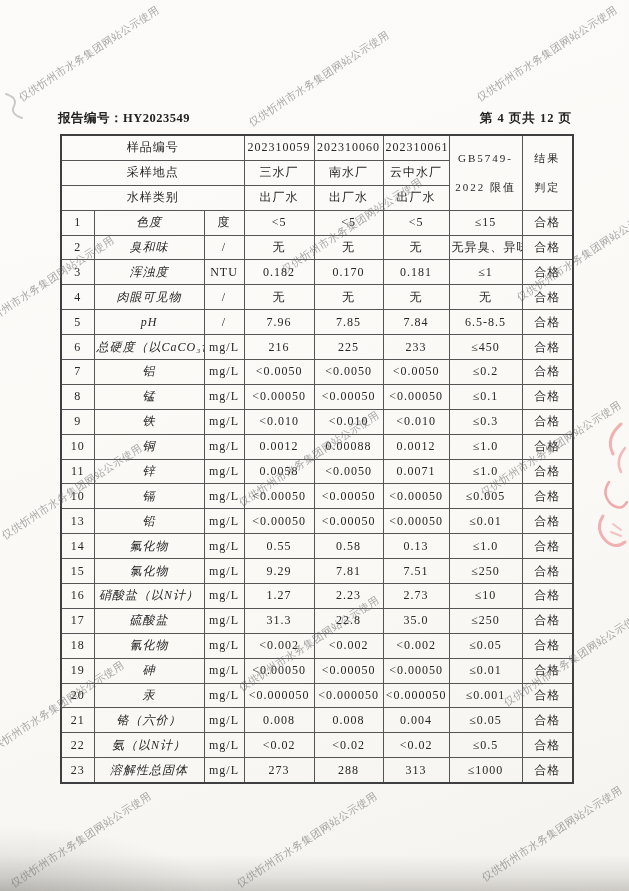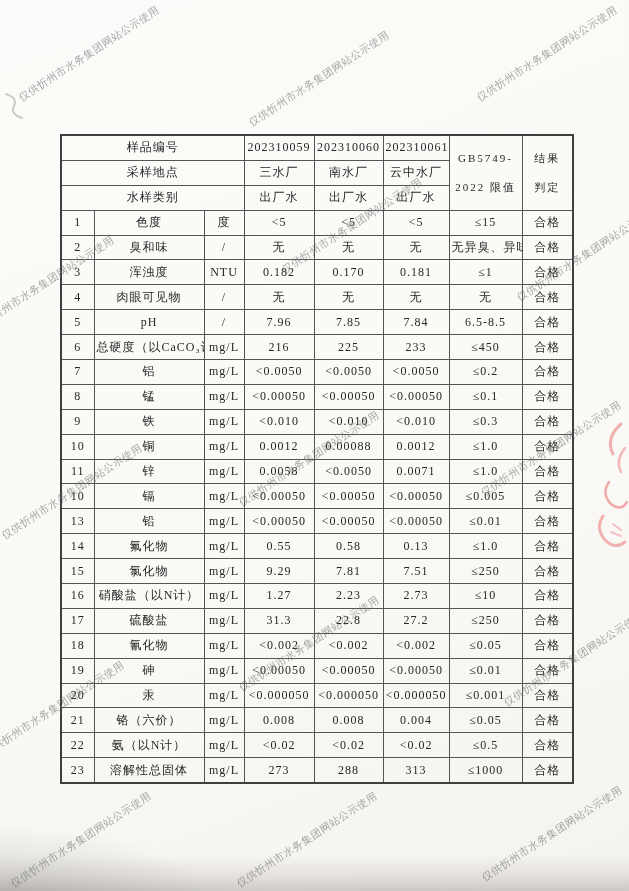--- a/index.html
+++ b/index.html
@@ -24,21 +24,21 @@
     position:absolute;top:134px;left:60px;width:512px;
     border-collapse:collapse;table-layout:fixed;
     border:2px solid #3f3f3f;
   }
   table.report td{
     border:1px solid #555;height:23.9px;text-align:center;vertical-align:middle;
     font-size:12px;color:#262626;padding:0 2px;overflow:hidden;white-space:nowrap;
     letter-spacing:1px;
   }
   td.hlabel{letter-spacing:5px;font-size:12.5px;}
-  td.param{text-align:left;padding-left:8px;letter-spacing:2px;}
+  td.param{text-align:left;padding-left:8px;letter-spacing:2px;font-style:italic;}
   td.result{letter-spacing:3px;font-family:Liberation Mono, monospace;}
   td.span-head div{line-height:2.6;letter-spacing:2px;font-size:11px;}
   td.limit-col{font-size:11.5px;letter-spacing:0;}
   .wm-layer{position:absolute;inset:0;z-index:6;pointer-events:none;}
   .wm{
     position:absolute;transform-origin:0 50%;transform:rotate(-33deg);
     font-family:"Liberation Sans","DejaVu Sans",sans-serif;
     font-size:10.5px;letter-spacing:.5px;white-space:nowrap;
     color:rgba(104,104,104,.58);
   }
@@ -70,20 +70,24 @@
       <span class="wm" style="left: 482px; top: 487px;">仅供忻州市水务集团网站公示使用</span>
       <span class="wm" style="left: -15px; top: 747px;">仅供忻州市水务集团网站公示使用</span>
       <span class="wm" style="left: 240px; top: 682px;">仅供忻州市水务集团网站公示使用</span>
       <span class="wm" style="left: 505px; top: 697px;">仅供忻州市水务集团网站公示使用</span>
       <span class="wm" style="left: 12px; top: 878px;">仅供忻州市水务集团网站公示使用</span>
       <span class="wm" style="left: 238px; top: 878px;">仅供忻州市水务集团网站公示使用</span>
       <span class="wm" style="left: 483px; top: 872px;">仅供忻州市水务集团网站公示使用</span>
     </div>
 
 
+  <div class="meta-row">
+    <span class="report-no">报告编号：HY2023549</span>
+    <span class="page-ind">第 4 页共 12 页</span>
+  </div>
 
   <table class="report">
     <colgroup>
       <col style="width:33px">
         <col style="width:110px">
         <col style="width:40px">
       <col style="width:70px">
         <col style="width:69px">
         <col style="width:66px">
       <col style="width:73px">
@@ -277,21 +281,21 @@
           <td>2.73</td>
           <td class="limit-col">≤10</td>
           <td class="result">合格</td>
         </tr>
         <tr>
           <td>17</td>
           <td class="param">硫酸盐</td>
           <td>mg/L</td>
           <td>31.3</td>
           <td>22.8</td>
-          <td>27.2</td>
+          <td>35.0</td>
           <td class="limit-col">≤250</td>
           <td class="result">合格</td>
         </tr>
         <tr>
           <td>18</td>
           <td class="param">氰化物</td>
           <td>mg/L</td>
           <td>&lt;0.002</td>
           <td>&lt;0.002</td>
           <td>&lt;0.002</td>

